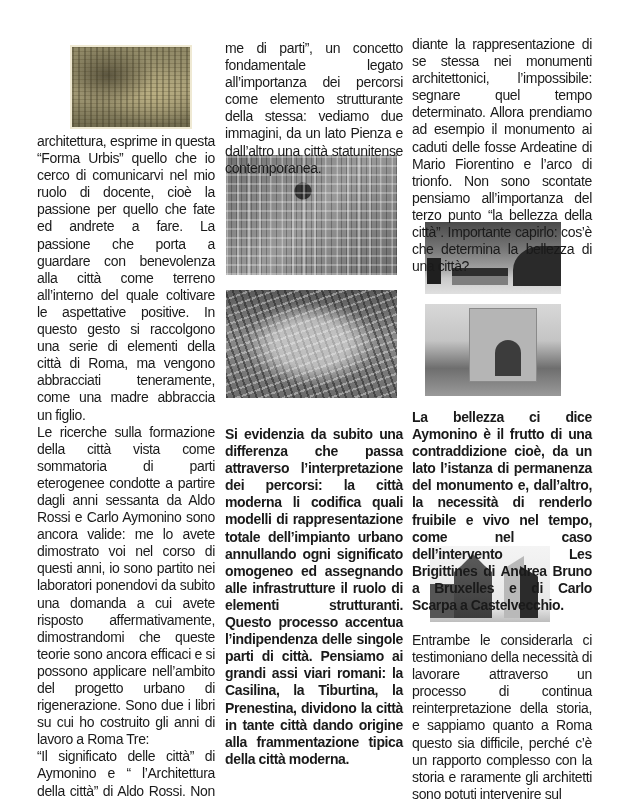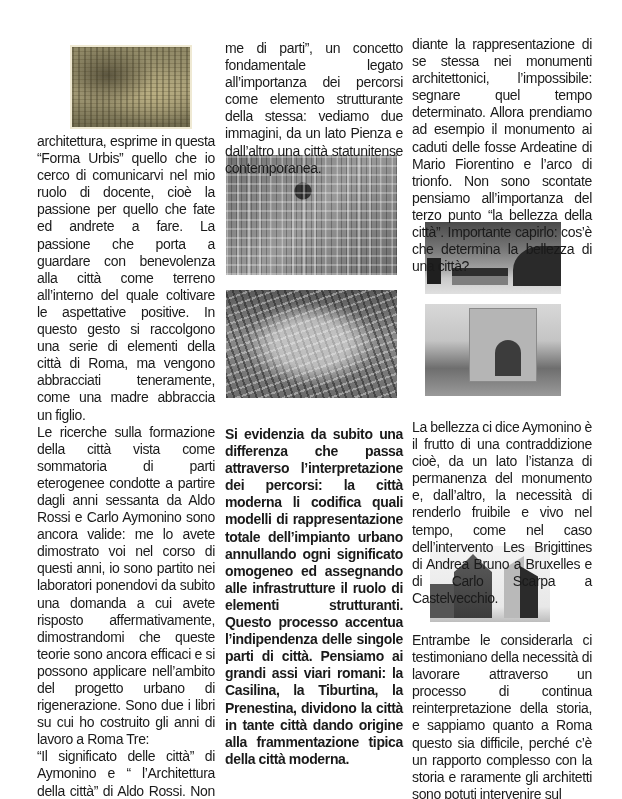--- a/index.html
+++ b/index.html
@@ -143,18 +143,18 @@
 <div class="col col-2" style="top:40px;">
   <p>me di parti”, un concetto fondamentale legato all’importanza dei percorsi come elemento strutturante della stessa: vediamo due immagini, da un lato Pienza e dall’altro una città statunitense contemporanea.</p>
 </div>
 <div class="col col-2" style="top:426px;font-weight:bold;">
   <p>Si evidenzia da subito una differenza che passa attraverso l’interpretazione dei percorsi: la città moderna li codifica quali modelli di rappresentazione totale dell’impianto urbano annullando ogni significato omogeneo ed assegnando alle infrastrutture il ruolo di elementi strutturanti. Questo processo accentua l’indipendenza delle singole parti di città. Pensiamo ai grandi assi viari romani: la Casilina, la Tiburtina, la Prenestina, dividono la città in tante città dando origine alla frammentazione tipica della città moderna.</p>
 </div>
 
 <div class="col col-3" style="top:36px;">
   <p>diante la rappresentazione di se stessa nei monumenti architettonici, l’impossibile: segnare quel tempo determinato. Allora prendiamo ad esempio il monumento ai caduti delle fosse Ardeatine di Mario Fiorentino e l’arco di trionfo. Non sono scontate pensiamo all’importanza del terzo punto “la bellezza della città”. Importante capirlo: cos’è che determina la bellezza di una città?</p>
 </div>
-<div class="col col-3" style="top:419px;">
+<div class="col col-3" style="top:409px;font-weight:bold;">
   <p>La bellezza ci dice Aymonino è il frutto di una contraddizione cioè, da un lato l’istanza di permanenza del monumento e, dall’altro, la necessità di renderlo fruibile e vivo nel tempo, come nel caso dell’intervento Les Brigittines di Andrea Bruno a Bruxelles e di Carlo Scarpa a Castelvecchio.</p>
 </div>
 <div class="col col-3" style="top:632px;">
   <p>Entrambe le considerarla ci testimoniano della necessità di lavorare attraverso un processo di continua reinterpretazione della storia, e sappiamo quanto a Roma questo sia difficile, perché c’è un rapporto complesso con la storia e raramente gli architetti sono potuti intervenire sul</p>
 </div>
 
 </body></html>

